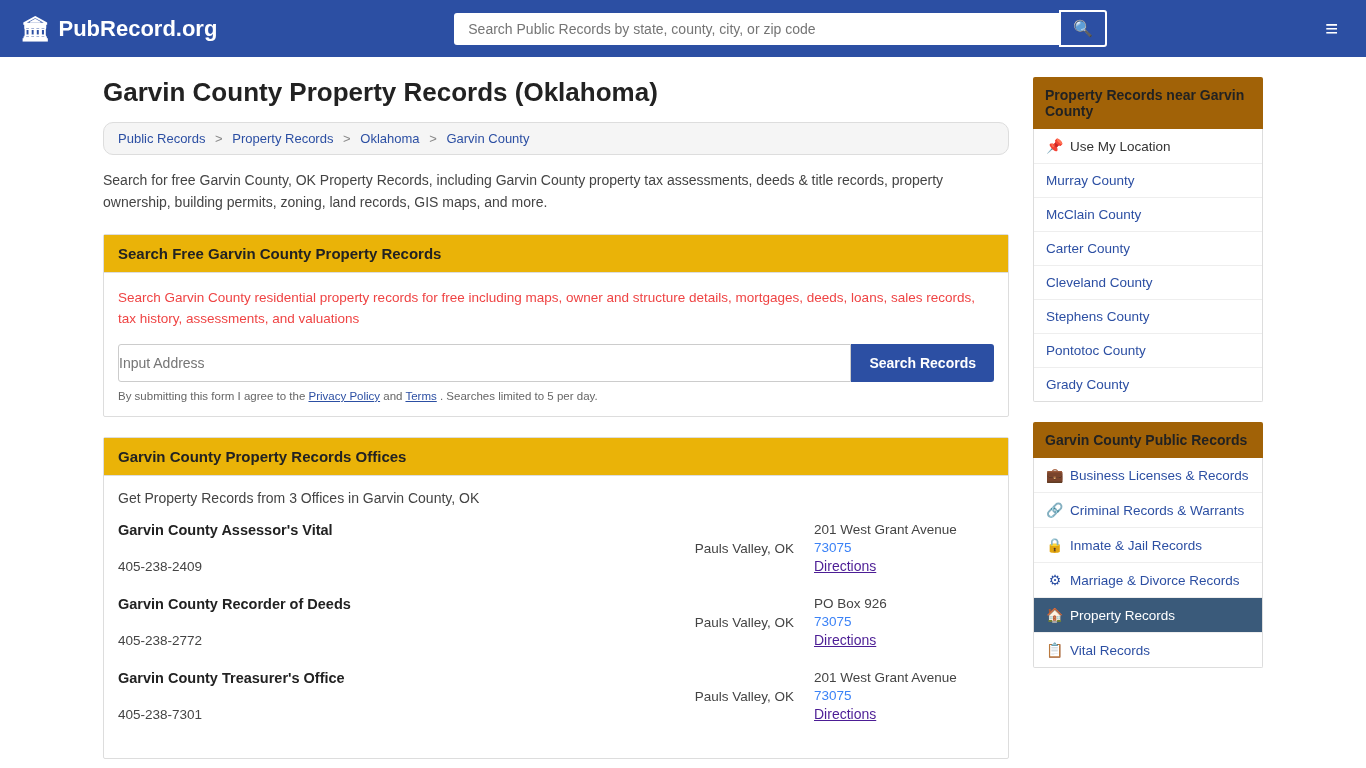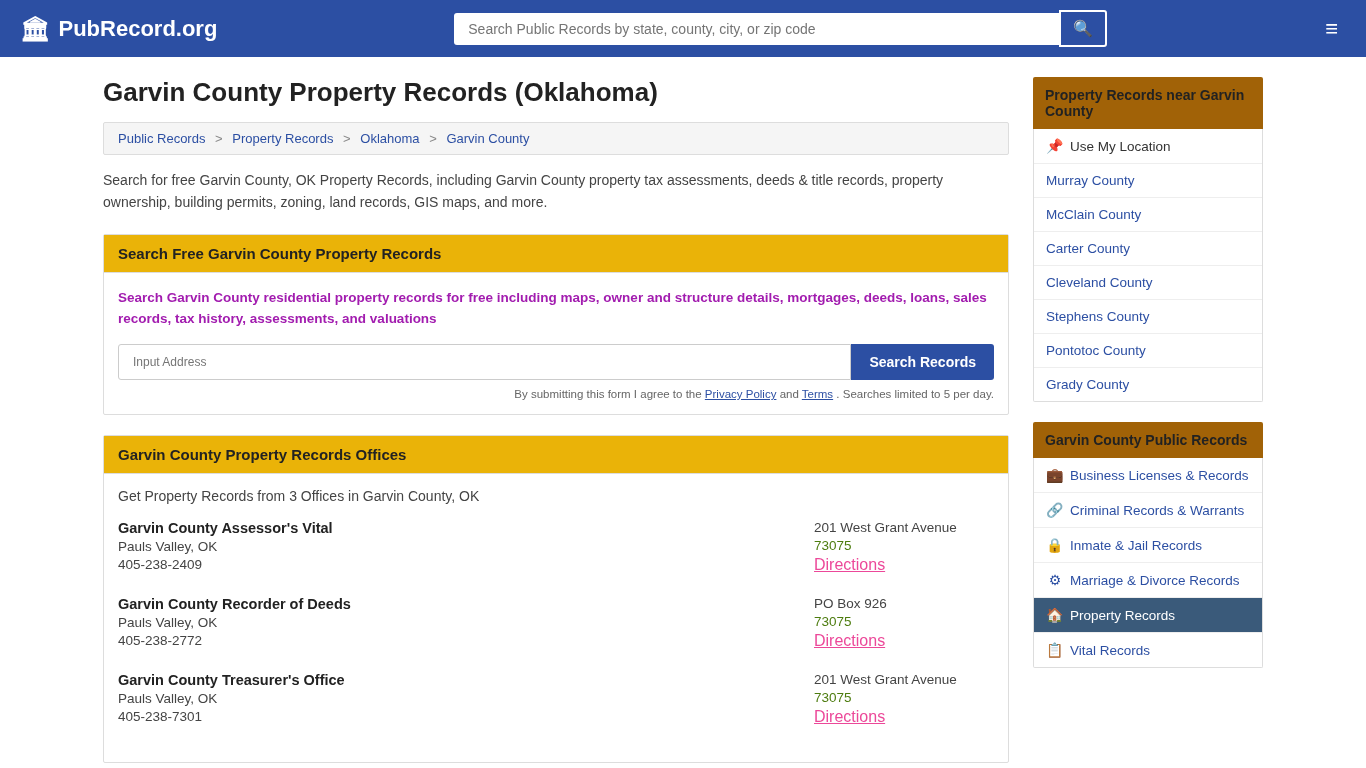--- a/index.html
+++ b/index.html
@@ -85,21 +85,21 @@
     }
 
     
     .breadcrumb {
       background: #f5f5f5;
       border: 1px solid #ddd;
       padding: 8px 14px;
       font-size: 13px;
       color: #555;
       margin-bottom: 14px;
-      border-radius: 2px;
+      border-radius: 10px;
     }
     .breadcrumb a { color: #2c4fa3; text-decoration: none; }
     .breadcrumb span { margin: 0 6px; color: #888; }
 
     
     .description {
       font-size: 14px;
       color: #444;
       margin-bottom: 20px;
       line-height: 1.6;
@@ -117,55 +117,54 @@
       font-size: 15px;
       font-weight: bold;
       color: #222;
       border-bottom: 1px solid #ddd;
     }
     .section-body {
       padding: 14px;
     }
     .section-desc {
       font-size: 13.5px;
-      color: #a21caf;
+      color: #ef4444;
       margin-bottom: 14px;
       line-height: 1.6;
-      font-weight: bold;
     }
 
     
     .search-form {
       display: flex;
       margin-bottom: 8px;
     }
     .search-input {
       flex: 1;
-      padding: 10px 14px;
-      font-size: 12px;
+      padding: 10px 0;
+      font-size: 14px;
       border: 1px solid #ccc;
       outline: none;
       border-radius: 3px 0 0 3px;
       color: #888;
     }
     .search-records-btn {
       background: #2c4fa3;
       color: #fff;
       border: none;
       padding: 10px 18px;
       font-size: 14px;
       font-weight: bold;
       cursor: pointer;
       border-radius: 0 3px 3px 0;
       white-space: nowrap;
     }
     .form-disclaimer {
       font-size: 11.5px;
       color: #666;
-      text-align: right;
+      text-align: left;
     }
     .form-disclaimer a { color: #2c4fa3; text-decoration: underline; }
 
     
     .offices-desc {
       font-size: 14px;
       color: #444;
       margin-bottom: 16px;
     }
     .office-entry {
@@ -178,39 +177,40 @@
     .office-name {
       font-weight: bold;
       font-size: 14.5px;
       color: #222;
       margin-bottom: 3px;
     }
     .office-city {
       color: #444;
       margin-bottom: 3px;
       font-size: 13.5px;
+      text-align: right;
     }
     .office-phone {
       color: #444;
       font-size: 13.5px;
     }
     .office-address {
       color: #444;
       font-size: 13.5px;
       margin-bottom: 3px;
     }
     .office-zip {
-      color: #4d7c0f;
+      color: #3b82f6;
       font-size: 13.5px;
       margin-bottom: 3px;
     }
     .directions-link {
-      color: #ec4899;
+      color: #4c1d95;
       text-decoration: underline;
-      font-size: 16px;
+      font-size: 14px;
       cursor: pointer;
     }
 
     
     .sidebar-section {
       margin-bottom: 20px;
     }
     .sidebar-section-header {
       background: #a16207;
       padding: 10px 12px;

